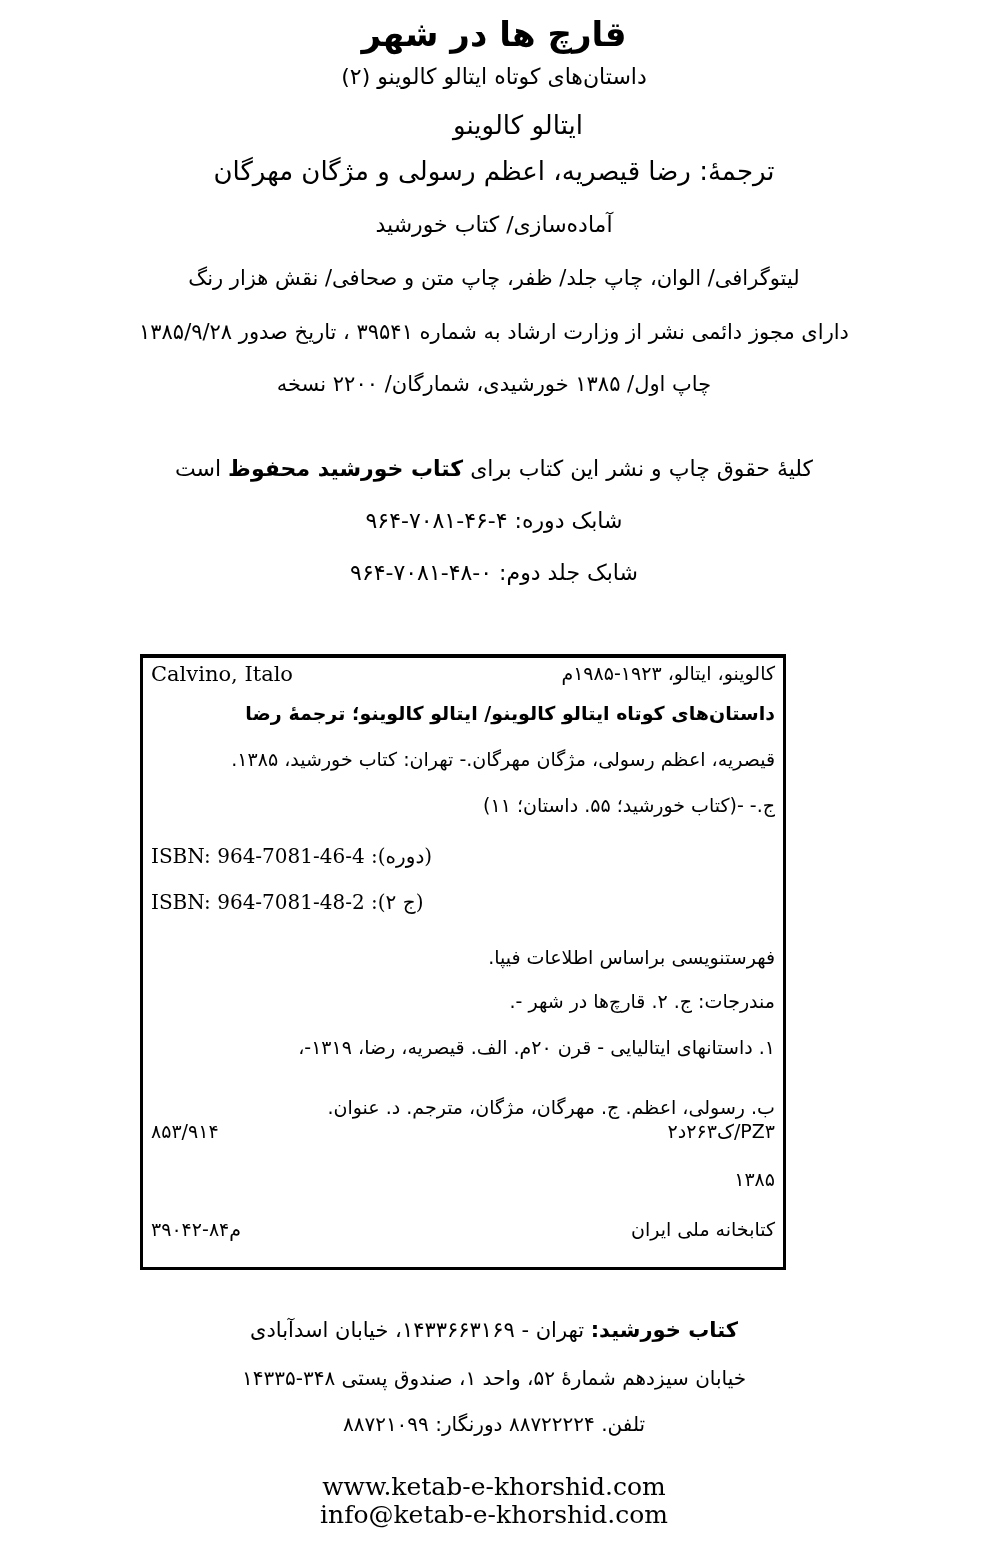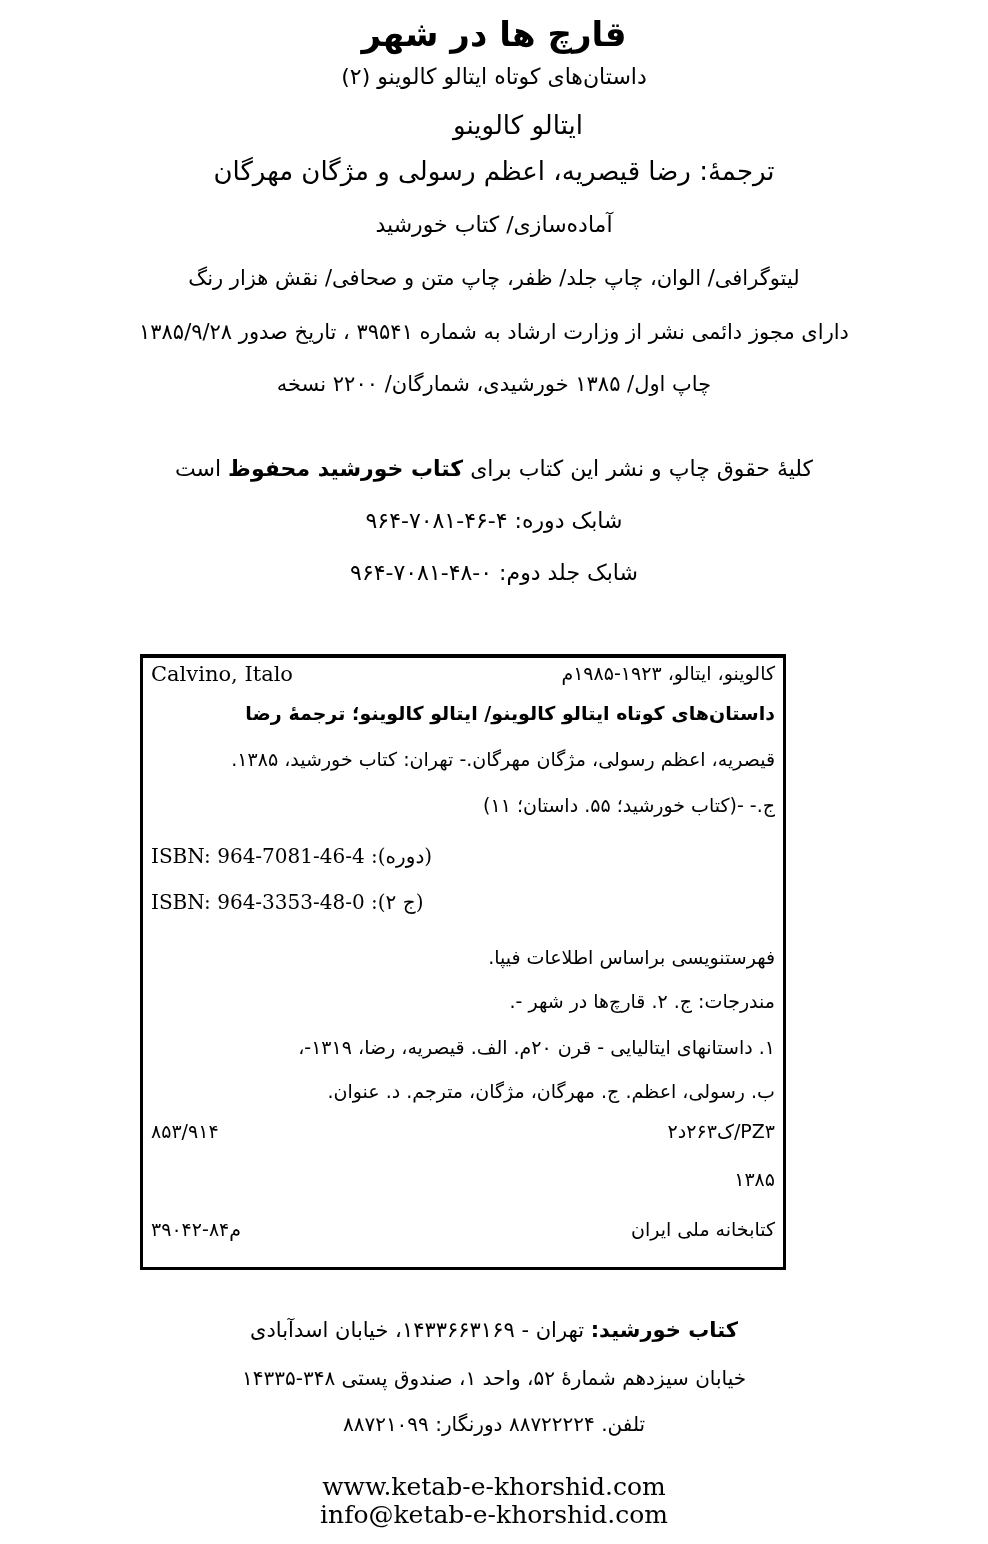--- a/index.html
+++ b/index.html
@@ -76,28 +76,28 @@
     </div>
     <div class="cip-row cip-rtl cip-bold" style="top:44px;">داستان‌های کوتاه ایتالو کالوینو/ ایتالو کالوینو؛ ترجمهٔ رضا</div>
     <div class="cip-row cip-rtl" style="top:90px;">قیصریه، اعظم رسولی، مژگان مهرگان.- تهران: کتاب خورشید، ۱۳۸۵.</div>
     <div class="cip-row cip-rtl" style="top:136px;">ج.- -(کتاب خورشید؛ ۵۵. داستان؛ ۱۱)</div>
 
     <div class="cip-row cip-ltr" style="top:186px;">
       <span>ISBN: 964-7081-46-4</span>
       <span>:(دوره)</span>
     </div>
     <div class="cip-row cip-ltr" style="top:232px;">
-      <span>ISBN: 964-3353-48-0</span>
+      <span>ISBN: 964-7081-48-2</span>
       <span>:(ج ۲)</span>
     </div>
 
     <div class="cip-row cip-rtl" style="top:288px;">فهرستنویسی براساس اطلاعات فیپا.</div>
     <div class="cip-row cip-rtl" style="top:332px;">مندرجات: ج. ۲. قارچ‌ها در شهر -.</div>
     <div class="cip-row cip-rtl" style="top:378px;">۱. داستانهای ایتالیایی - قرن ۲۰م. الف. قیصریه، رضا، ۱۳۱۹-،</div>
-    <div class="cip-row cip-rtl" style="top:422px;">ب. رسولی، اعظم. ج. مهرگان، مژگان، مترجم. د. عنوان.</div>
+    <div class="cip-row cip-rtl" style="top:438px;">ب. رسولی، اعظم. ج. مهرگان، مژگان، مترجم. د. عنوان.</div>
 
     <div class="cip-row" style="top:462px;">
       <span class="cip-left" style="font-family:'DejaVu Sans',sans-serif;font-size:19px;">۸۵۳/۹۱۴</span>
       <span class="cip-right">PZ۳/ک۲۶۳د۲</span>
     </div>
     <div class="cip-row cip-rtl" style="top:510px;">۱۳۸۵</div>
     <div class="cip-row" style="top:560px;">
       <span class="cip-left" style="font-family:'DejaVu Sans',sans-serif;font-size:19px;direction:rtl;">م۸۴-۳۹۰۴۲</span>
       <span class="cip-right">کتابخانه ملی ایران</span>
     </div>

